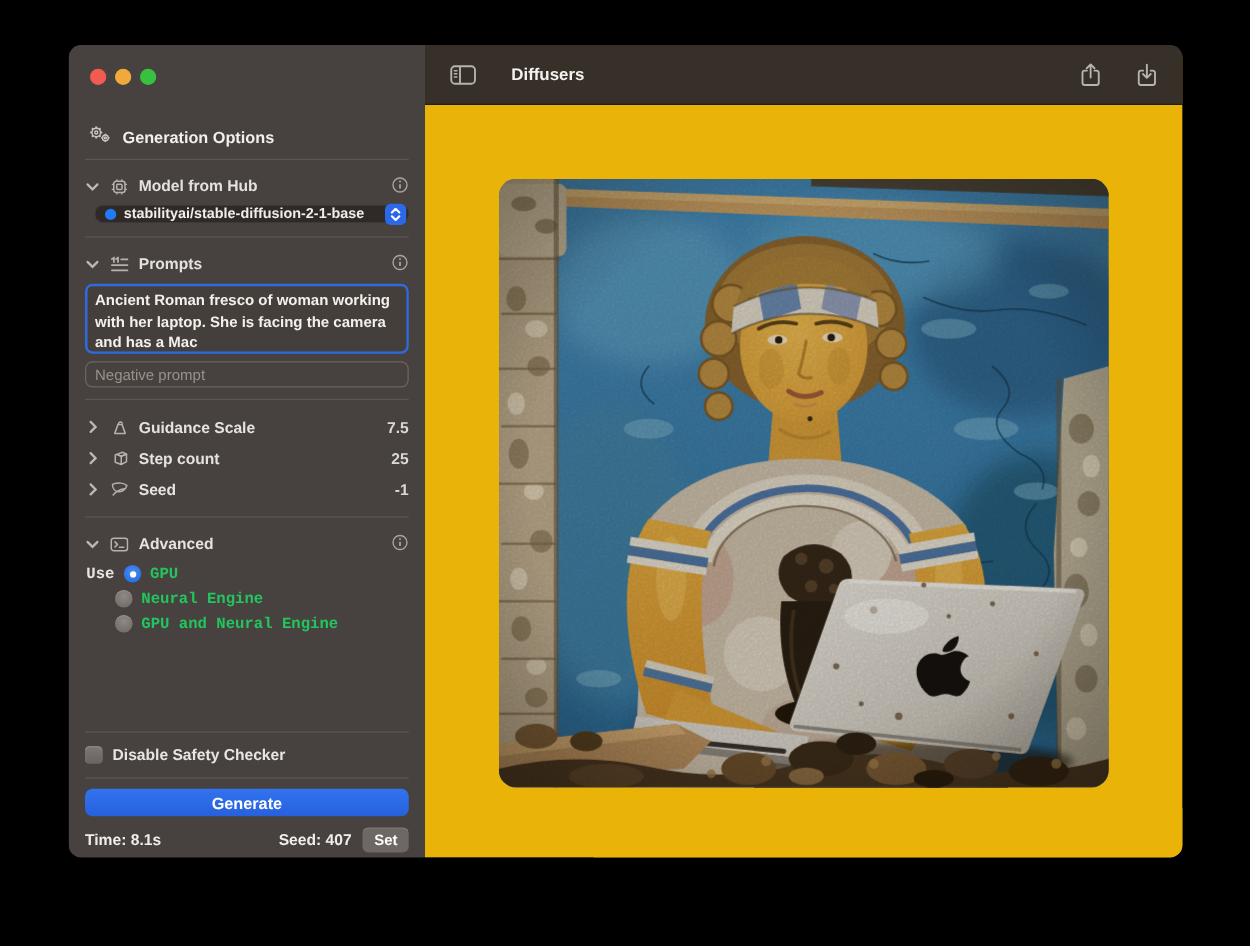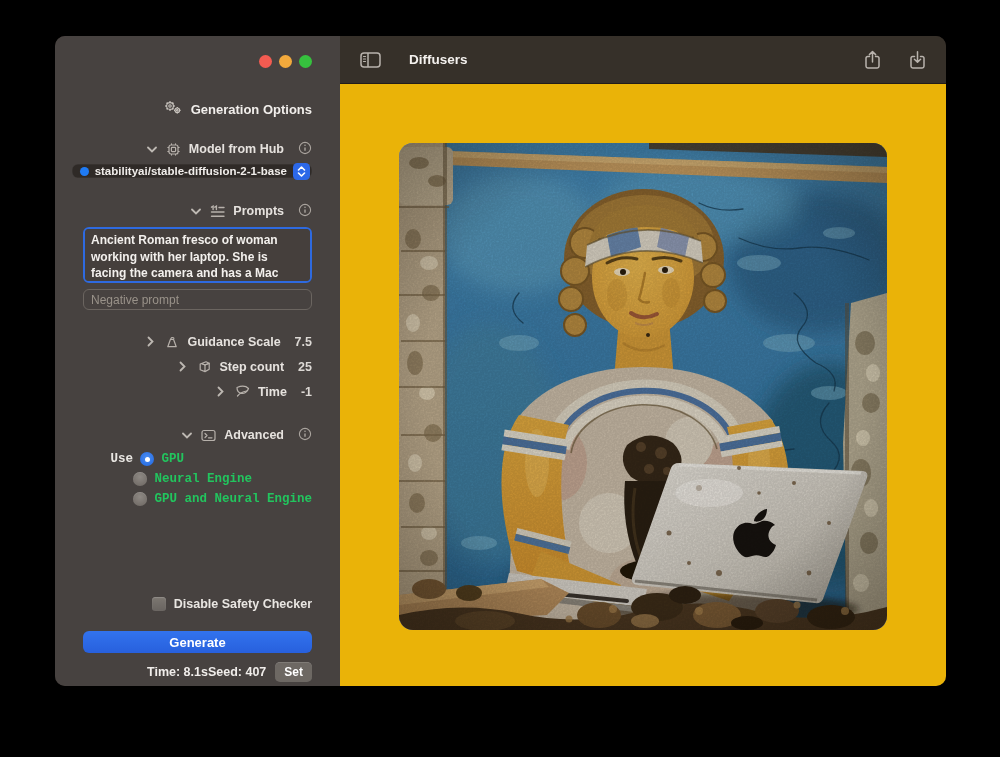--- a/index.html
+++ b/index.html
@@ -6,21 +6,21 @@
   html,body { width:1000px; height:757px; background:#000; overflow:hidden;
     font-family:"Liberation Sans","DejaVu Sans",sans-serif; }
 
   .window { position:absolute; left:55px; top:36px; width:891px; height:650px;
     border-radius:10px; overflow:hidden; display:flex;
     box-shadow:0 22px 70px rgba(0,0,0,.85), 0 0 0 1px rgba(0,0,0,.6);
     background:#2e2722; }
 
   
   .sidebar { width:285px; flex:0 0 285px; background:#474240; display:flex;
-    flex-direction:column; padding:0 28px; color:#e9e6e2;align-items:flex-end; }
+    flex-direction:column; padding:0 13px; color:#e9e6e2; }
   .traffic { display:flex; gap:7px; padding:19px 0 0 4px; }
   .tl { width:13px; height:13px; border-radius:50%; }
   .tl.red{ background:#f35b51; } .tl.yellow{ background:#f2a93c; } .tl.green{ background:#36c13e; }
 
   .sb-header { display:flex; align-items:center; gap:9px; margin-top:32px; padding-left:2px;
     font-size:13px; font-weight:bold; color:#f2efec; }
   .divider { border:none; border-top:1px solid #5c5651; margin:9px 0; }
   .divider.tight { margin:7px 0; }
 
   .row { display:flex; align-items:center; gap:7px; height:24px; font-size:12.5px; }
@@ -225,21 +225,21 @@
         <svg width="7" height="11" viewBox="0 0 7 11" fill="none" stroke="#bdb8b2" stroke-width="1.8" stroke-linecap="round">
             <path d="M1.5 1.5l4 4-4 4"></path>
           </svg>
       </span>
       <span class="ricon">
         <svg width="15" height="13" viewBox="0 0 15 13" fill="none" stroke="#b7b1ab" stroke-width="1.2" stroke-linejoin="round">
           <path d="M2 2.5c5-2 9.5-1 11.5 1-1 3.5-4.5 5.5-7.5 4.8C3.5 7.7 2 5 2 2.5z"></path>
             <path d="M2.5 11C5 8 8.5 6.5 11.5 6" stroke-linecap="round"></path>
         </svg>
       </span>
-      <span class="lbl">Time</span>
+      <span class="lbl">Seed</span>
       <span class="spacer"></span>
       <span class="val">-1</span>
     </div>
 
     <hr class="divider">
 
     <div class="row">
       <span class="chev">
         <svg width="10" height="7" viewBox="0 0 10 7" fill="none" stroke="#bdb8b2" stroke-width="1.8" stroke-linecap="round">
             <path d="M1 1.5l4 4 4-4"></path>

